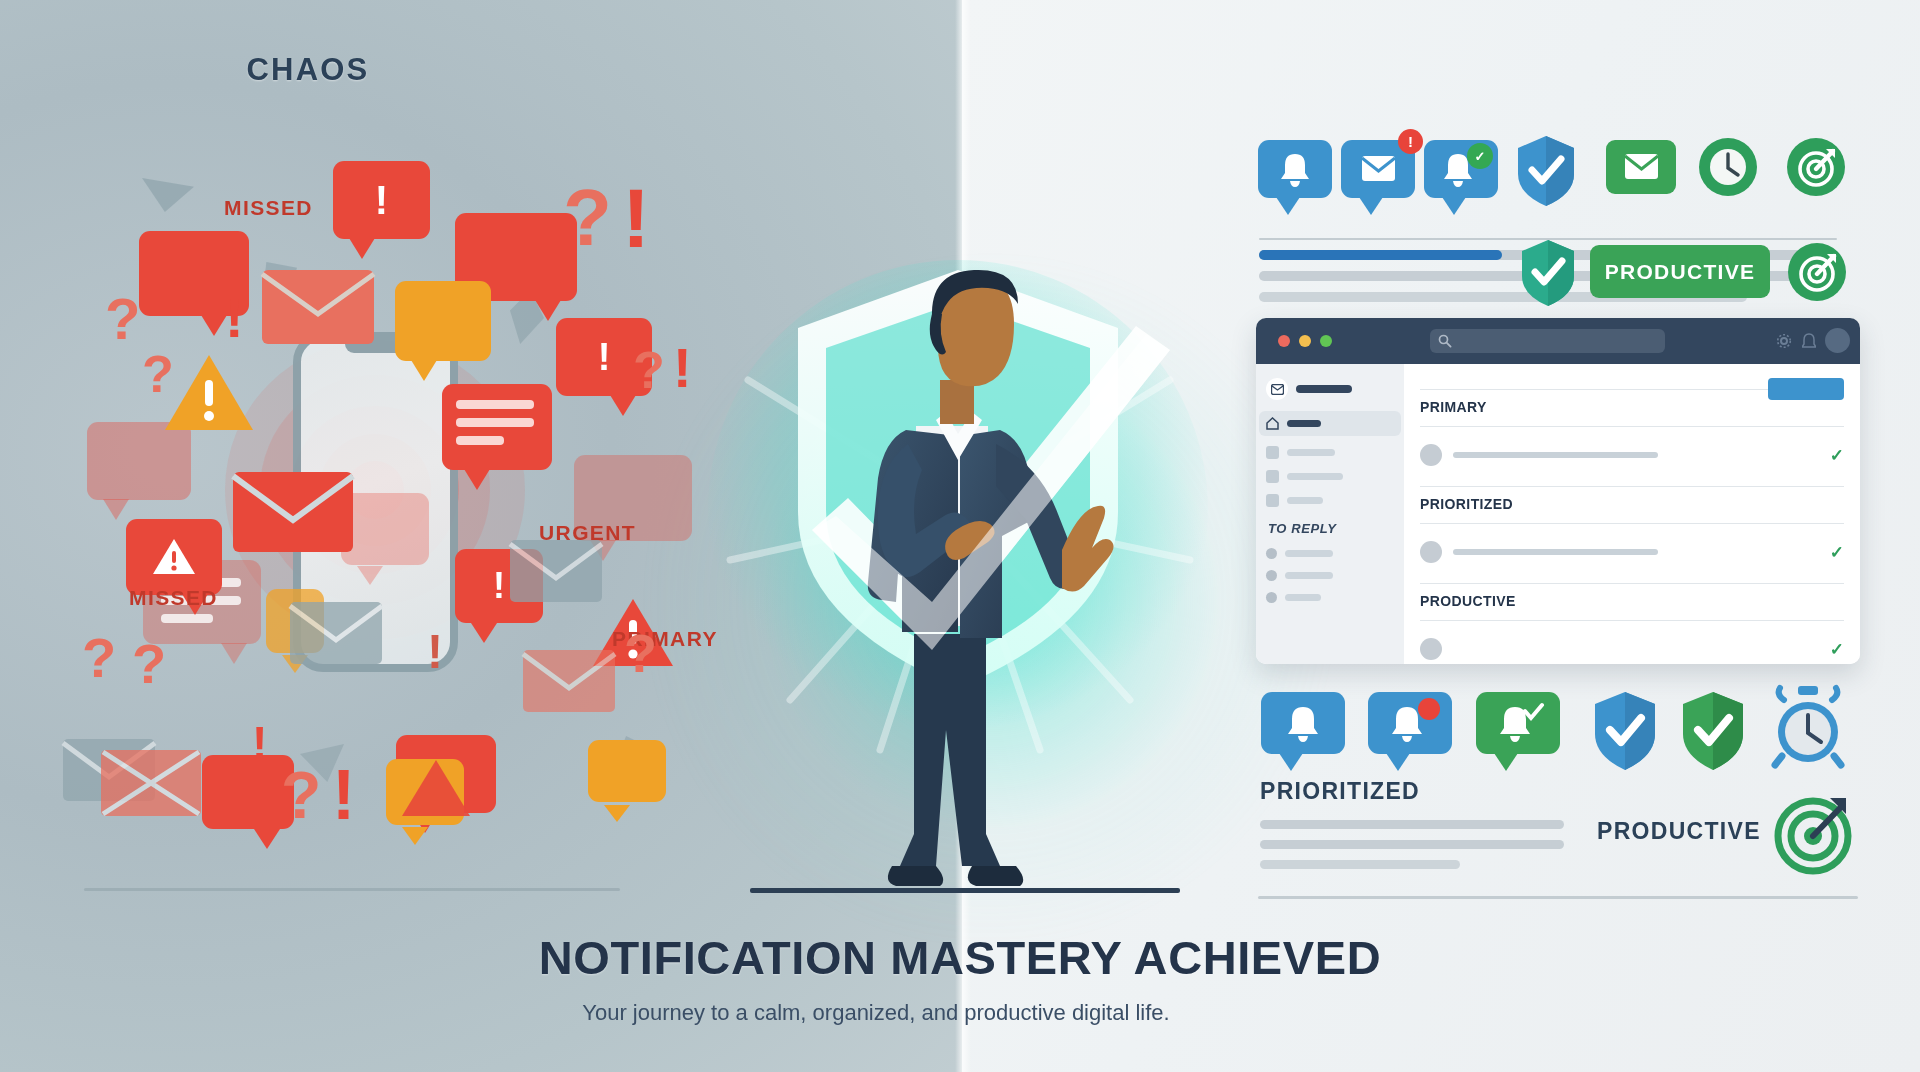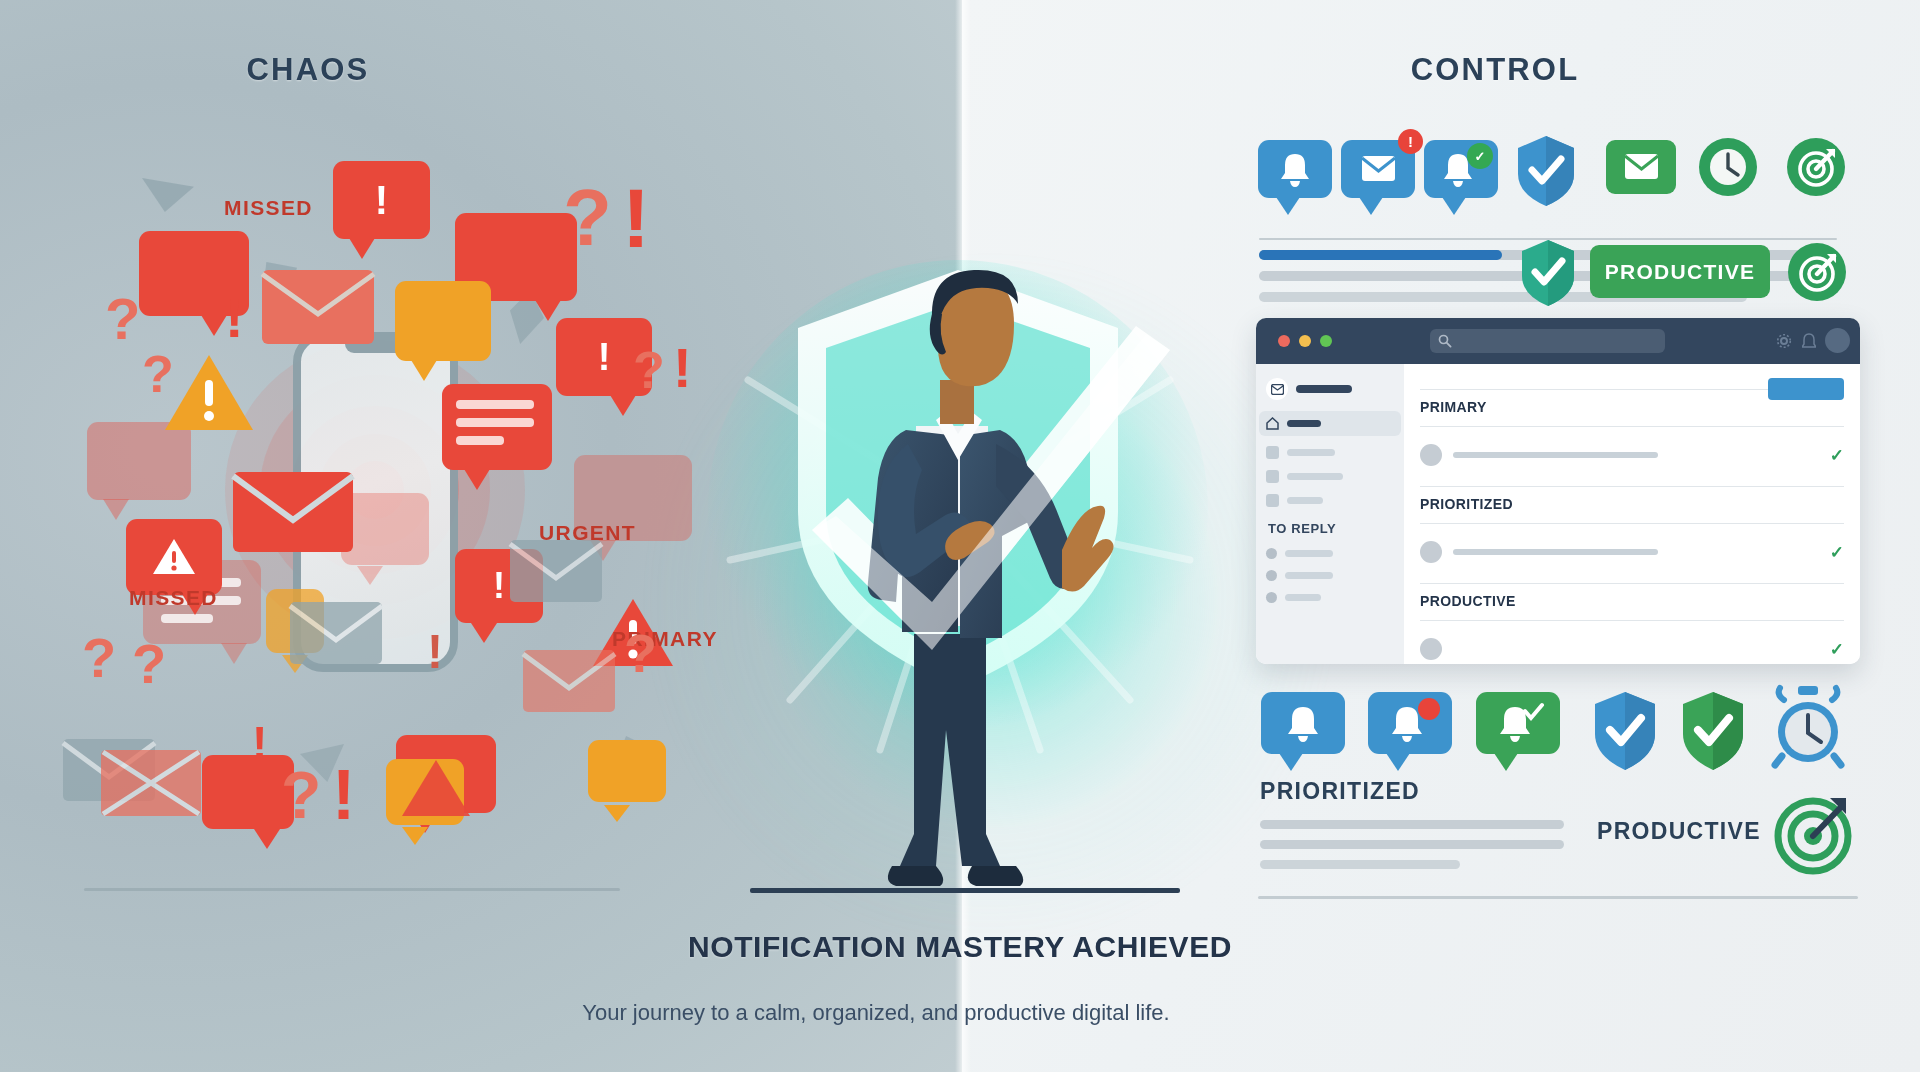--- a/index.html
+++ b/index.html
@@ -128,57 +128,56 @@
     position:absolute; left:174px; top:11px; width:235px; height:24px;
     background:#4b5d73; border-radius:6px;
   }
   .bw-body{ display:flex; height:300px; }
   .bw-side{ width:148px; background:#eef1f4; padding:14px 10px; position:relative; }
   .bw-main{ flex:1; background:#fff; padding:14px 16px 0 16px; position:relative; }
   .side-row{ display:flex; align-items:center; gap:8px; margin-bottom:11px; }
   .side-sq{ width:13px;height:13px;border-radius:3px;background:#c2ccd4; }
   .side-ln{ height:7px;border-radius:4px;background:#ccd5dc; }
   .side-active{ background:#dfe5ea; border-radius:6px; padding:6px 7px; margin:0 -7px 10px -7px; display:flex; align-items:center; gap:8px;}
-  .toreply{ font-size:13px; font-weight:bold; color:#33465e; letter-spacing:.6px; margin:14px 0 12px 2px; }
+  .toreply{ font-size:13px; font-weight:bold; color:#33465e; letter-spacing:.6px; margin:14px 0 12px 2px;font-style:italic; }
   .dotli{ width:11px;height:11px;border-radius:50%;background:#b5bfc8; }
   .m-title{ font-size:19px; font-weight:bold; color:#24344a; letter-spacing:.4px; }
   .m-btn{ position:absolute; right:16px; top:14px; width:76px;height:22px;border-radius:4px;background:#3d93cd; }
   .m-hr{ height:1px; background:#e1e6ea; margin:11px 0 9px 0; }
   .m-sec{ font-size:14px; font-weight:bold; color:#24344a; letter-spacing:.4px; }
   .m-row{ display:flex; align-items:center; gap:11px; padding:8px 0 9px 0; }
   .m-av{ width:22px;height:22px;border-radius:50%;background:#c5ccd3;flex:0 0 auto; }
   .m-l1{ height:6px;border-radius:3px;background:#8a99a7;width:93px;margin-bottom:6px; }
   .m-l2{ height:6px;border-radius:3px;background:#c8d1d8;width:205px; }
   .m-check{ margin-left:auto; color:#2e9e5b; font-size:17px; font-weight:bold; }
 
   
   .foot-rule-l{ position:absolute; left:84px; top:888px; width:536px; height:3px; background:#8ea0a8; opacity:.55; border-radius:2px; }
   .foot-rule-r{ position:absolute; left:1258px; top:896px; width:600px; height:3px; background:#c3ccd1; border-radius:2px; }
   #footer-title{
     position:absolute; left:0; top:930px; width:1920px; text-align:center;
-    font-size:30px; font-weight:bold; letter-spacing:.6px; color:#24344a;
+    font-size:47px; font-weight:bold; letter-spacing:.6px; color:#24344a;
     text-shadow:0 1px 2px rgba(255,255,255,.4);
   }
   #footer-sub{
     position:absolute; left:0; top:1000px; width:1752px; text-align:center;
     font-size:22px; color:#3a4e66;
   }
 </style>
 </head>
 <body>
 
 <div id="stage">
 
   <div class="bg-left"></div>
   <div class="bg-right"></div>
   <div class="teal-glow-bg"></div>
   <div class="bg-seam"></div>
 
   <div class="sec-title" id="t-chaos">CHAOS</div>
-  <div class="sec-title" id="t-control">CONTROL</div>
 
   <div class="chaos-layer">
 
     <div class="ripple" style="width:300px;height:300px;background:rgba(232,72,58,.10);"></div>
     <div class="ripple" style="width:230px;height:230px;background:rgba(232,72,58,.13);"></div>
     <div class="ripple" style="width:168px;height:168px;background:rgba(232,72,58,.20);"></div>
     <div class="ripple" style="width:112px;height:112px;background:rgba(232,72,58,.38);"></div>
     <div class="ripple" style="width:58px;height:58px;background:rgba(232,72,58,.78);"></div>
 
     <div class="phone">

